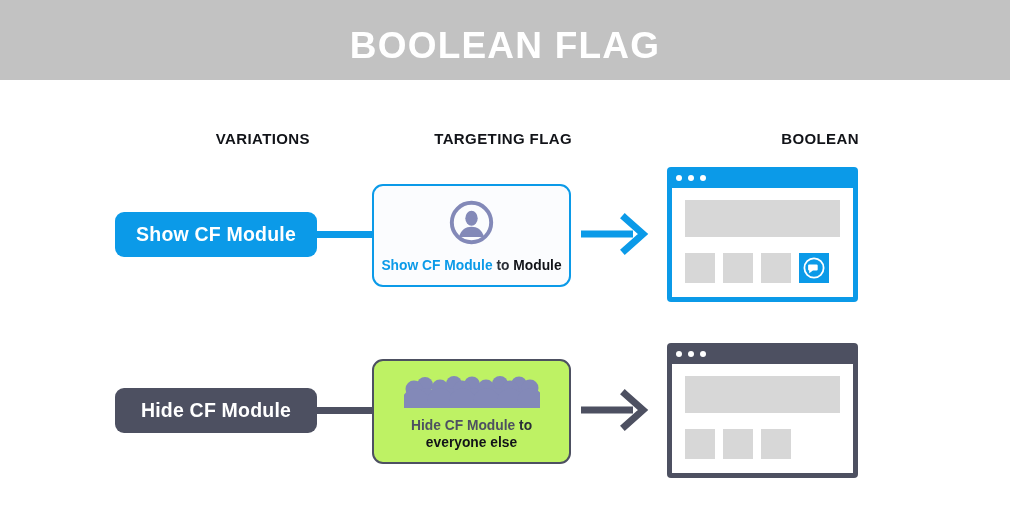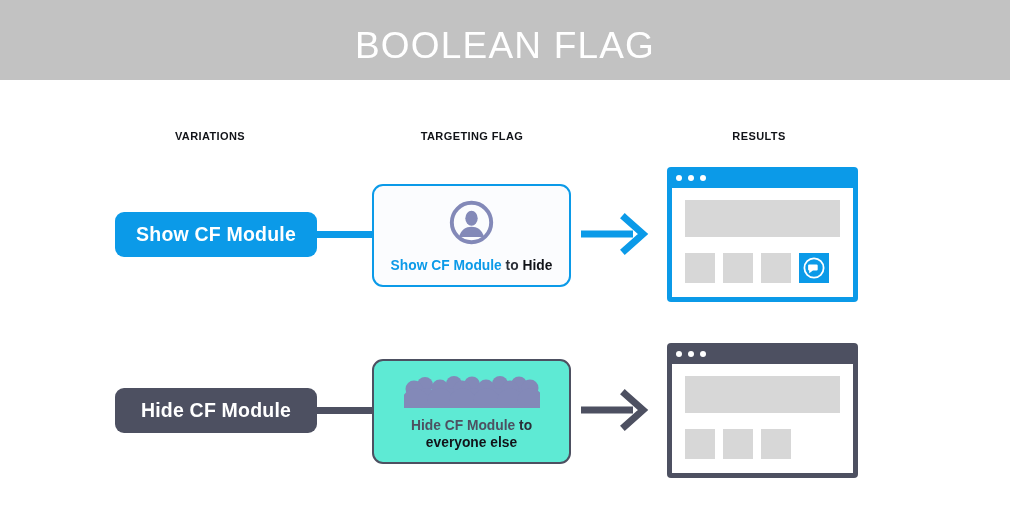--- a/index.html
+++ b/index.html
@@ -27,35 +27,35 @@
   .header-title {
     position: absolute;
     left: 0; top: 0;
     width: 1010px;
     height: 92px;
     display: flex;
     align-items: center;
     justify-content: center;
     color: #ffffff;
     font-size: 37px;
-    font-weight: 400;
+    font-weight: 700;
     letter-spacing: 1.2px;
     line-height: 80px;
   }
 
   
   .col-head {
     position: absolute;
-    font-size: 11px;
+    font-size: 15px;
     font-weight: bold;
     color: #111318;
     letter-spacing: 0.4px;
     white-space: nowrap;
     top: 130px;
-    text-align: center;
+    text-align: right;
   }
   .col-variations { left: 110px; width: 200px; }
   .col-targeting  { left: 372px; width: 200px; }
   .col-results    { left: 659px; width: 200px; }
 
   
   .row { position: absolute; left: 0; width: 1010px; }
   .row-1 { top: 160px; height: 145px; }
   .row-2 { top: 336px; height: 145px; }
 
@@ -105,21 +105,21 @@
   }
   .card.blue {
     border: 2px solid #0b9ae8;
     top: 24px;
     height: 103px;
   }
   .card.dark {
     border: 2px solid #4d5061;
     top: 23px;
     height: 105px;
-    background: #5eead4;
+    background: #bef264;
     justify-content: center;
   }
   .card-icon {
     display: block;
     line-height: 0;
   }
   .card-icon.single { margin-top: 2px; margin-bottom: 12px; }
   .card-icon.group  { margin-top: 2px; margin-bottom: 9px; }
 
   .card-text {
@@ -208,40 +208,40 @@
 </style>
 </head>
 <body>
 
 <div class="header">
   <div class="header-title">BOOLEAN FLAG</div>
 </div>
 
 <div class="col-head col-variations">VARIATIONS</div>
 <div class="col-head col-targeting">TARGETING FLAG</div>
-<div class="col-head col-results">RESULTS</div>
+<div class="col-head col-results">BOOLEAN</div>
 
 <div class="row row-1">
 
   <div class="pill blue">
     <span>Show CF Module</span>
   </div>
 
   <div class="connector blue"></div>
 
   <div class="card blue">
     <span class="card-icon single">
       <svg width="45" height="45" viewBox="0 0 48 48" xmlns="http://www.w3.org/2000/svg">
         <circle cx="24" cy="24" r="21" fill="none" stroke="#8389b8" stroke-width="4.2"></circle>
         <ellipse cx="24" cy="19.5" rx="6.6" ry="8" fill="#8389b8"></ellipse>
         <path d="M10.5 39.5 C13 31.5 18 28.6 24 28.6 C30 28.6 35 31.5 37.5 39.5 Z" fill="#8389b8"></path>
       </svg>
     </span>
     <div class="card-text">
-      <span class="rule-name blue">Show CF Module</span><span class="rule-to">&nbsp;</span><span class="rule-to">to</span><span class="rule-to">&nbsp;</span><span class="rule-target">Hide</span>
+      <span class="rule-name blue">Show CF Module</span><span class="rule-to">&nbsp;</span><span class="rule-to">to</span><span class="rule-to">&nbsp;</span><span class="rule-target">Module</span>
     </div>
   </div>
 
   <div class="arrow">
     <svg width="70" height="44" viewBox="0 0 70 44" xmlns="http://www.w3.org/2000/svg">
       <line x1="0" y1="22" x2="52" y2="22" stroke="#0b9ae8" stroke-width="7"></line>
       <polyline points="44,6 62,22 44,38" fill="none" stroke="#0b9ae8" stroke-width="7" stroke-linecap="square" stroke-linejoin="miter"></polyline>
     </svg>
   </div>
 

